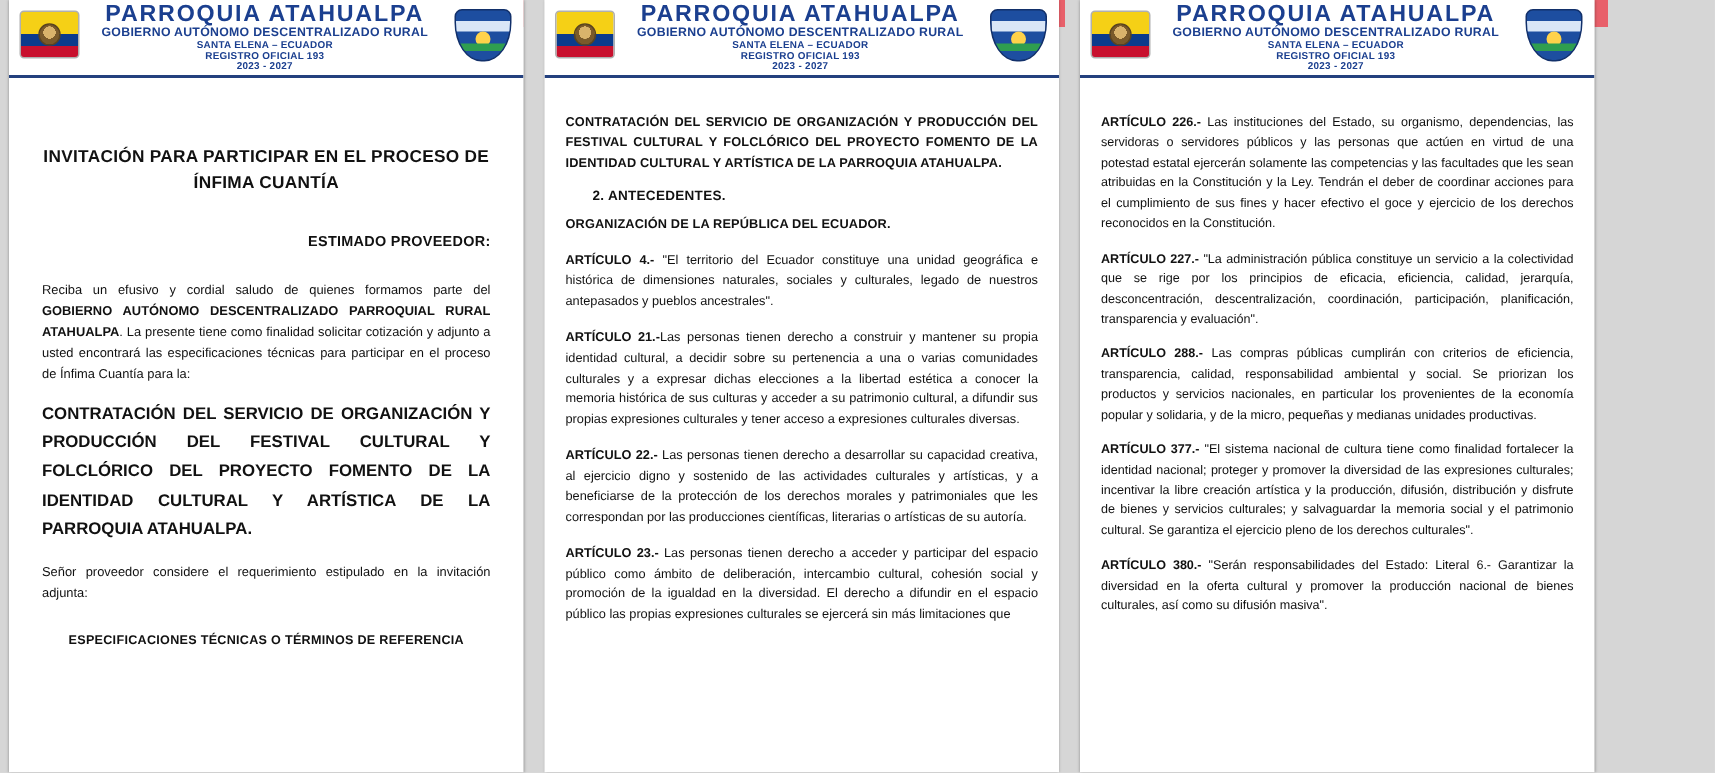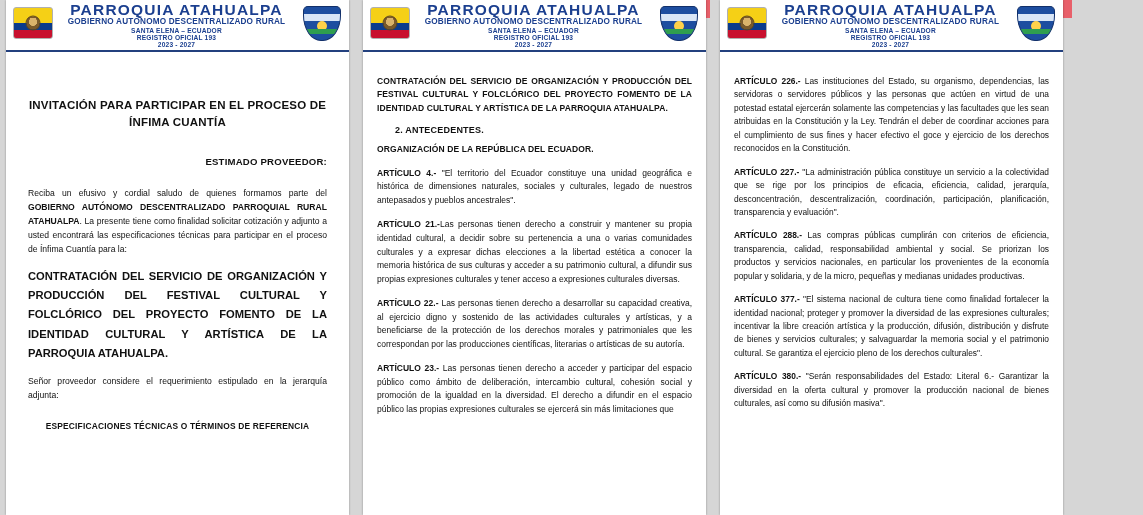--- a/index.html
+++ b/index.html
@@ -257,21 +257,21 @@
             <div class="band2"></div>
           </div>
       </div>
     </div>
 
     <div class="body p1">
       <div class="c-title">INVITACIÓN PARA PARTICIPAR EN EL PROCESO DE ÍNFIMA CUANTÍA</div>
       <div class="c-sub">ESTIMADO PROVEEDOR:</div>
       <p class="para"><span>Reciba un efusivo y cordial saludo de quienes formamos parte del </span><b>GOBIERNO AUTÓNOMO DESCENTRALIZADO PARROQUIAL RURAL ATAHUALPA</b><span>. La presente tiene como finalidad solicitar cotización y adjunto a usted encontrará las especificaciones técnicas para participar en el proceso de Ínfima Cuantía para la:</span></p>
       <p class="bigpara">CONTRATACIÓN DEL SERVICIO DE ORGANIZACIÓN Y PRODUCCIÓN DEL FESTIVAL CULTURAL Y FOLCLÓRICO DEL PROYECTO FOMENTO DE LA IDENTIDAD CULTURAL Y ARTÍSTICA DE LA PARROQUIA ATAHUALPA.</p>
-      <p class="para">Señor proveedor considere el requerimiento estipulado en la jerarquía adjunta:</p>
+      <p class="para">Señor proveedor considere el requerimiento estipulado en la invitación adjunta:</p>
       <div class="center-bold-small">ESPECIFICACIONES TÉCNICAS O TÉRMINOS DE REFERENCIA</div>
     </div>
   </div>
 
   <div class="page p2">
     <div class="banner">
       <div class="crest-left">
         <div class="flag"></div>
       </div>
       <div class="titleblock">

